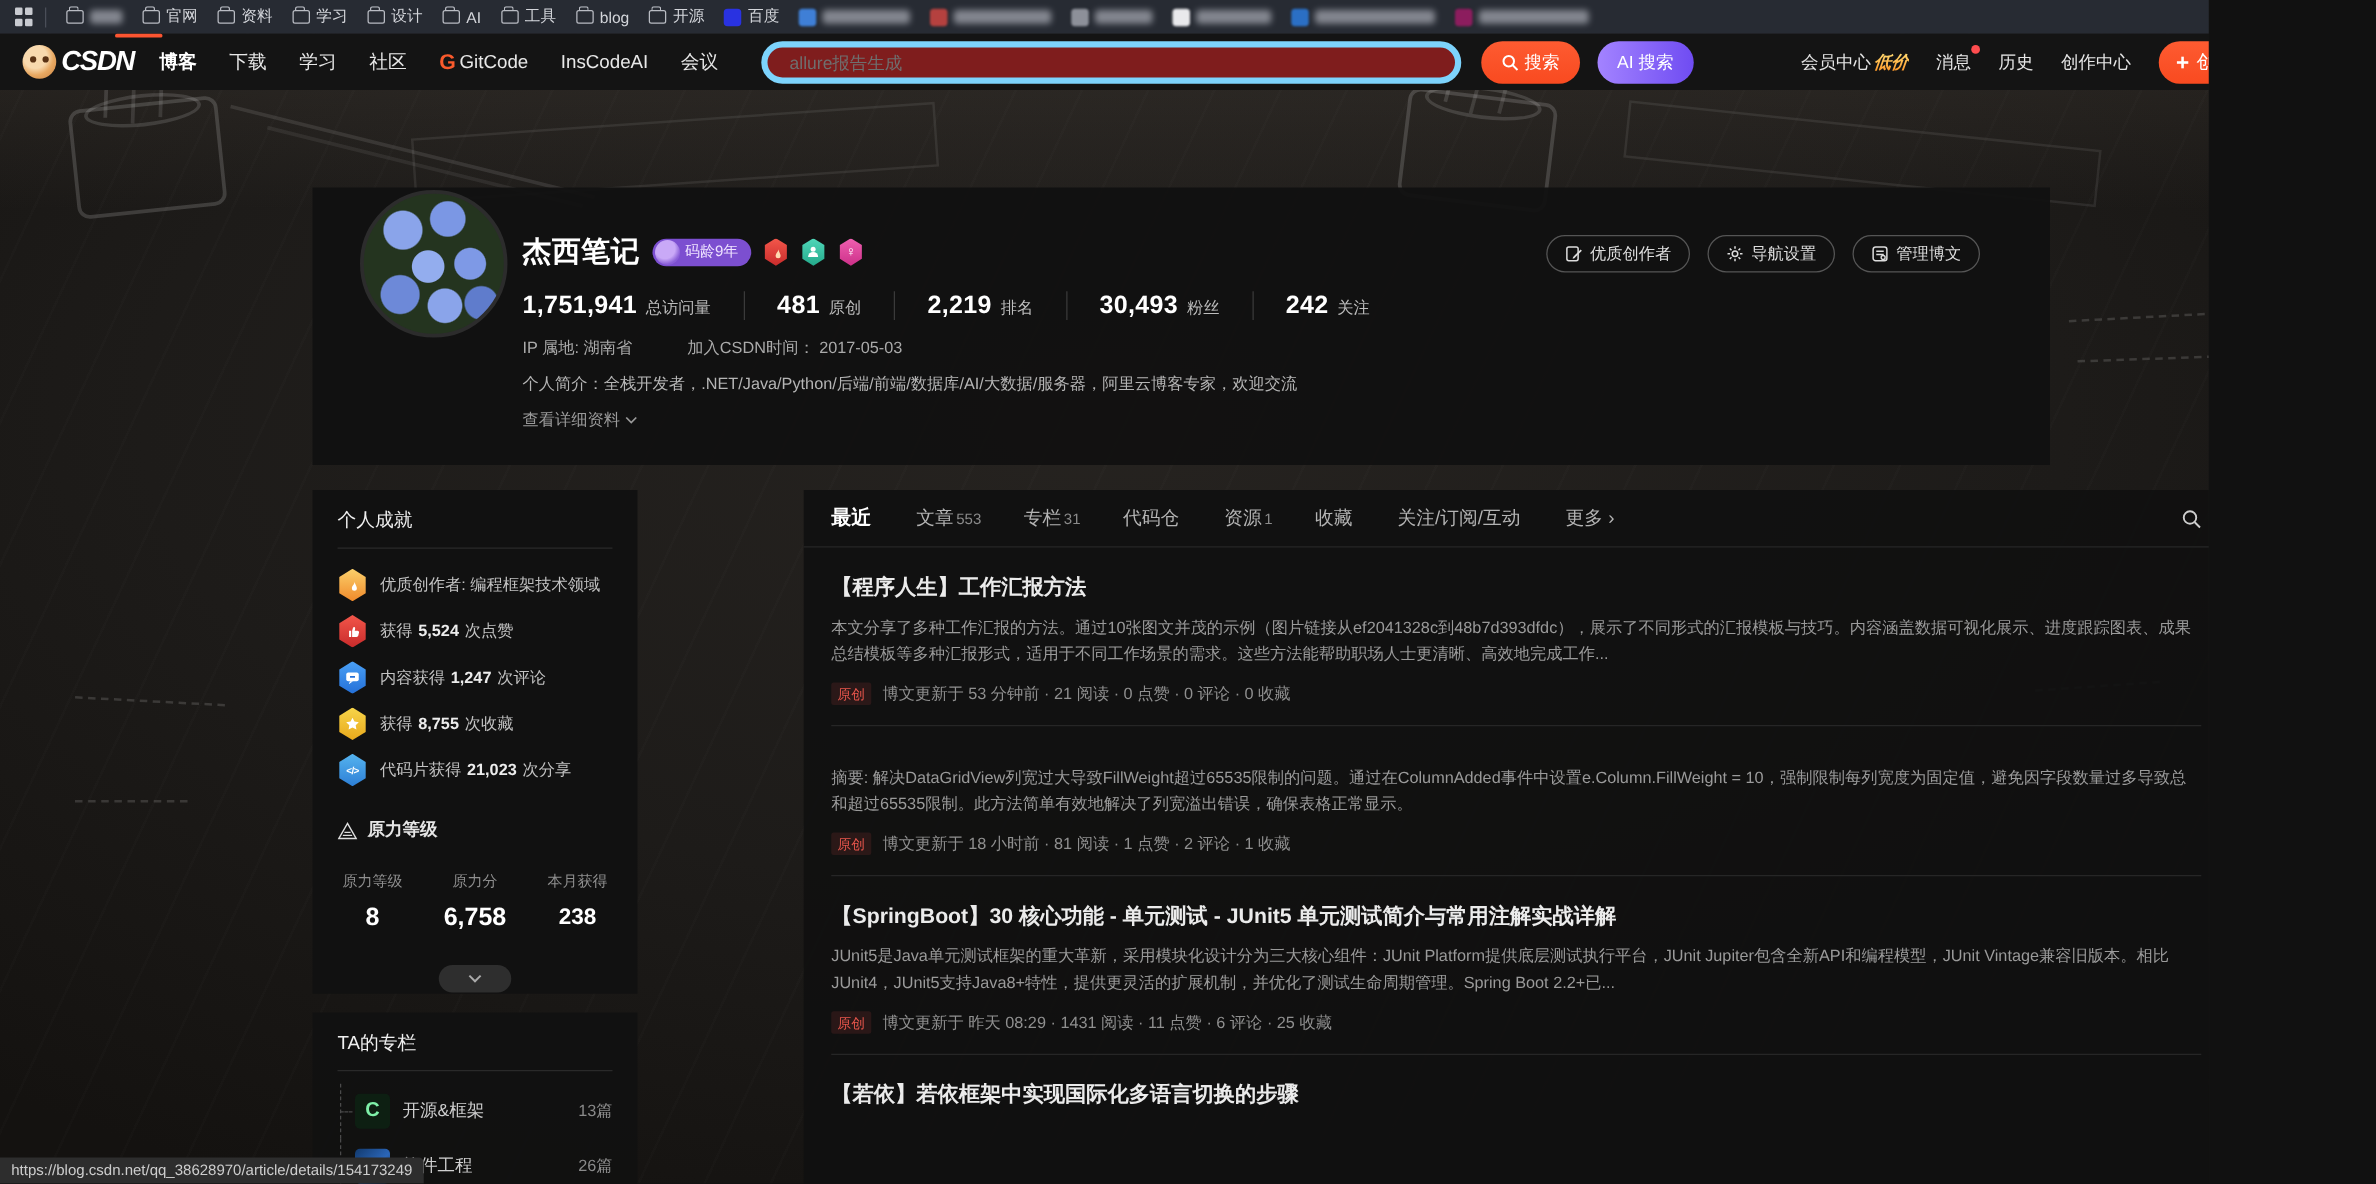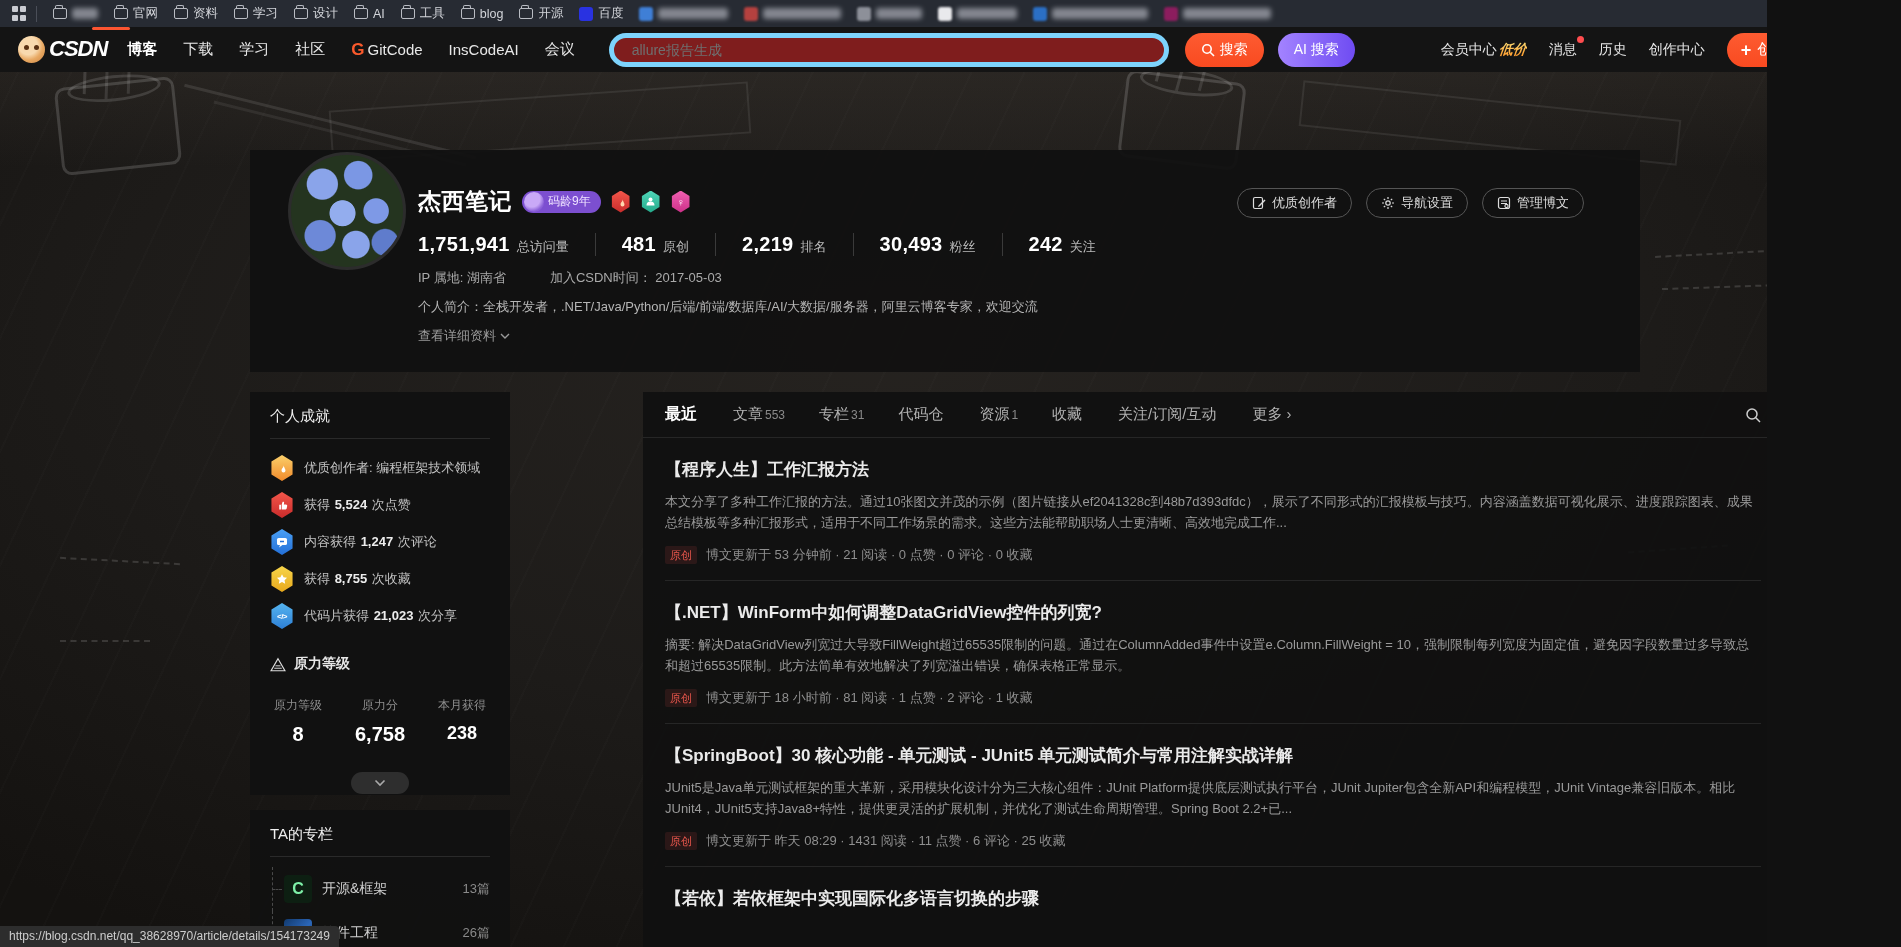--- a/index.html
+++ b/index.html
@@ -504,21 +504,20 @@
     <div class="posts">
       <article class="post">
         <h3 class="post-title">【程序人生】工作汇报方法</h3>
         <p class="post-desc">本文分享了多种工作汇报的方法。通过10张图文并茂的示例（图片链接从ef2041328c到48b7d393dfdc），展示了不同形式的汇报模板与技巧。内容涵盖数据可视化展示、进度跟踪图表、成果总结模板等多种汇报形式，适用于不同工作场景的需求。这些方法能帮助职场人士更清晰、高效地完成工作...</p>
         <div class="post-meta">
           <span class="origin-badge">原创</span>
           <span class="meta-text">博文更新于 53 分钟前 · 21 阅读 · 0 点赞 · 0 评论 · 0 收藏</span>
         </div>
       </article>
       <article class="post">
-        <h3 class="post-title">【.NET】WinForm中如何调整DataGridView控件的列宽?</h3>
         <p class="post-desc">摘要: 解决DataGridView列宽过大导致FillWeight超过65535限制的问题。通过在ColumnAdded事件中设置e.Column.FillWeight = 10，强制限制每列宽度为固定值，避免因字段数量过多导致总和超过65535限制。此方法简单有效地解决了列宽溢出错误，确保表格正常显示。</p>
         <div class="post-meta">
           <span class="origin-badge">原创</span>
           <span class="meta-text">博文更新于 18 小时前 · 81 阅读 · 1 点赞 · 2 评论 · 1 收藏</span>
         </div>
       </article>
       <article class="post">
         <h3 class="post-title">【SpringBoot】30 核心功能 - 单元测试 - JUnit5 单元测试简介与常用注解实战详解</h3>
         <p class="post-desc">JUnit5是Java单元测试框架的重大革新，采用模块化设计分为三大核心组件：JUnit Platform提供底层测试执行平台，JUnit Jupiter包含全新API和编程模型，JUnit Vintage兼容旧版本。相比JUnit4，JUnit5支持Java8+特性，提供更灵活的扩展机制，并优化了测试生命周期管理。Spring Boot 2.2+已...</p>
         <div class="post-meta">

